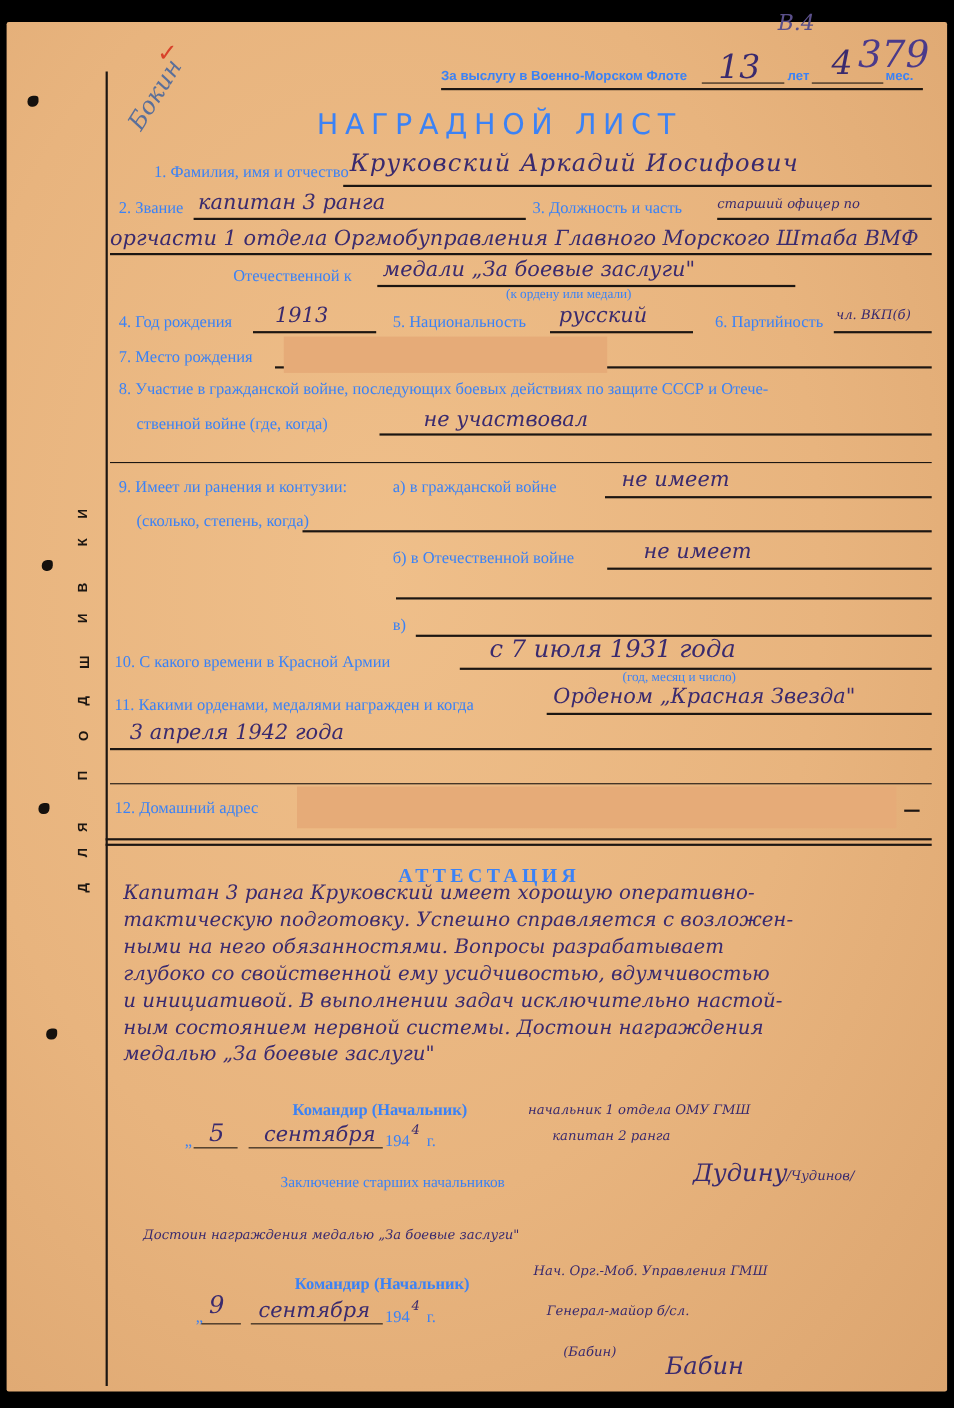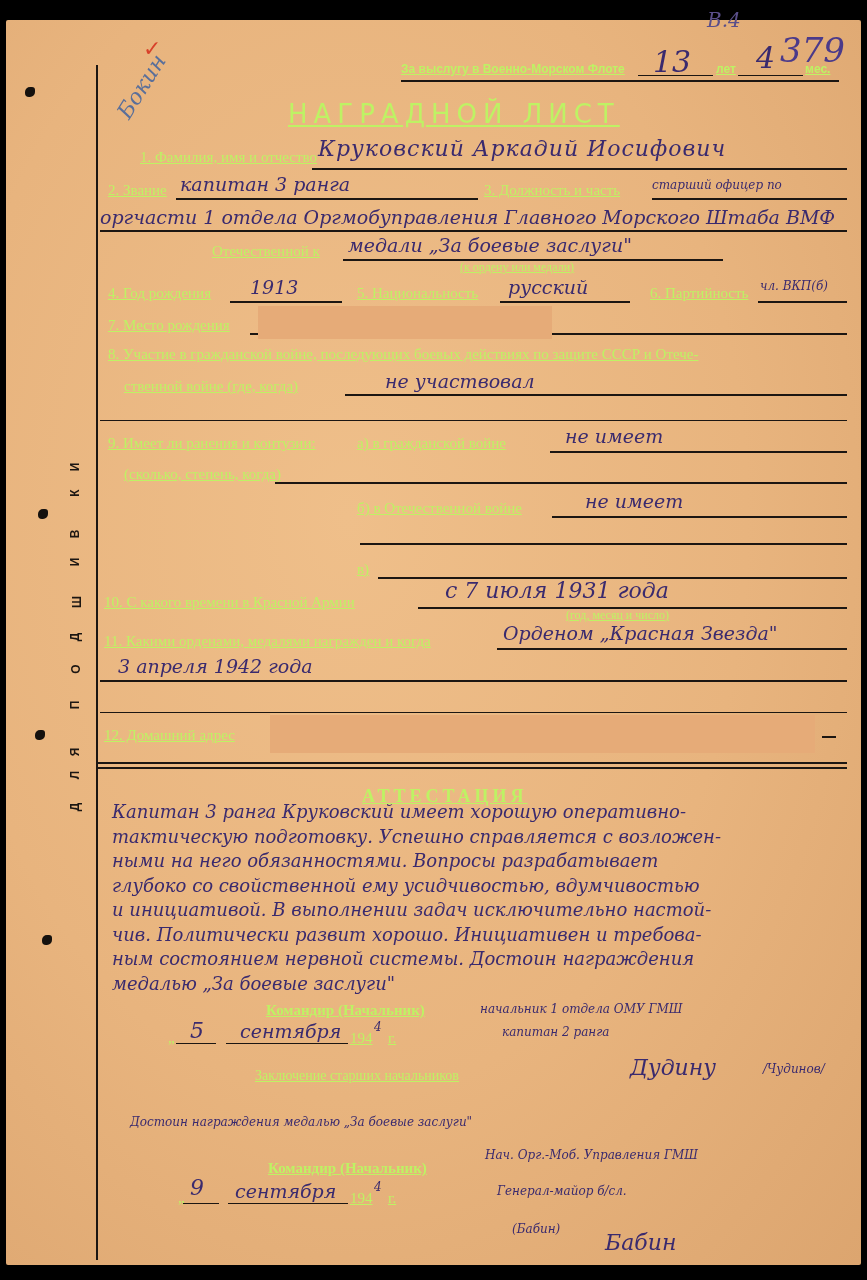--- a/index.html
+++ b/index.html
@@ -7,21 +7,21 @@
     width:867px; height:1280px; background:#000; position:relative; overflow:hidden;
     font-family: "Liberation Serif", serif;
   }
   .paper {
     position:absolute; left:6px; top:20px; width:855px; height:1245px;
     background: radial-gradient(ellipse at 40% 40%, #efbf8a 0%, #e8b47e 55%, #dca56f 100%);
     border-radius:2px;
   }
   .abs { position:absolute; }
   .hand { font-family: "DejaVu Serif", serif; font-style:italic; color:#3a2a6e; }
-  .print { color:#bef264; font-family:"Liberation Serif", serif;text-decoration:underline; }
+  .print { color:#3b82f6; font-family:"Liberation Serif", serif; }
   .bold { font-weight:bold; }
   .line { position:absolute; height:1.5px; background:#1c1612; }
   .vline { position:absolute; width:2px; background:#1c1612; }
   .redacted { position:absolute; background:#e6ab78; }
   .hole { position:absolute; width:10px; height:10px; background:#15110e; border-radius:50% 30% 50% 40%; }
   .side-letter { position:absolute; left:71px; font-family:"Liberation Sans", sans-serif; font-weight:bold; font-size:12px; color:#1c1612; transform:rotate(-90deg); }
   .f15 { font-size:15px; }
   .f14 { font-size:14px; }
   .f12 { font-size:12px; }
   .hand-l { font-size:22px; }
@@ -138,38 +138,37 @@
 <div class="line" style="left:96px;top:762px;width:751px;height:2px;"></div>
 <div class="line" style="left:96px;top:767px;width:751px;height:2px;"></div>
 
 <div class="abs print bold" style="left:362px;top:786px;font-size:18px;letter-spacing:4px;">АТТЕСТАЦИЯ</div>
 <div class="abs hand" style="left:112px;top:800px;font-size:18px;line-height:24.5px;width:750px;white-space:nowrap;">
   <div>Капитан 3 ранга Круковский имеет хорошую оперативно-</div>
   <div>тактическую подготовку. Успешно справляется с возложен-</div>
   <div>ными на него обязанностями. Вопросы разрабатывает</div>
   <div>глубоко со свойственной ему усидчивостью, вдумчивостью</div>
   <div>и инициативой. В выполнении задач исключительно настой-</div>
-  <div>чив. Политически развит хорошо. Инициативен и требова-</div>
   <div>ным состоянием нервной системы. Достоин награждения</div>
   <div>медалью „За боевые заслуги"</div>
 </div>
 
 <div class="abs print bold f15" style="left:266px;top:1002px;">Командир (Начальник)</div>
 <div class="abs print f15" style="left:168px;top:1030px;">„</div>
 <div class="line" style="left:176px;top:1043px;width:40px;height:1px;"></div>
 <div class="abs hand hand-l" style="left:190px;top:1018px;">5</div>
 <div class="line" style="left:226px;top:1043px;width:122px;height:1px;"></div>
 <div class="abs hand hand-m" style="left:240px;top:1020px;">сентября</div>
 <div class="abs print f15" style="left:350px;top:1030px;">194</div>
 <div class="abs hand hand-s" style="left:374px;top:1020px;">4</div>
 <div class="abs print f15" style="left:388px;top:1030px;">г.</div>
 <div class="abs hand hand-s" style="left:480px;top:1002px;">начальник 1 отдела ОМУ ГМШ</div>
 <div class="abs hand hand-s" style="left:502px;top:1025px;">капитан 2 ранга</div>
 <div class="abs hand hand-l" style="left:630px;top:1055px;">Дудину</div>
-<div class="abs hand hand-s" style="left:715px;top:1062px;padding-left:48px;">/Чудинов/</div>
+<div class="abs hand hand-s" style="left:715px;top:1062px;">/Чудинов/</div>
 
 <div class="abs print f14" style="left:255px;top:1068px;">Заключение старших начальников</div>
 <div class="abs hand hand-m" style="left:130px;top:1095px;font-size:12px;margin-top:20px;">Достоин награждения медалью „За боевые заслуги"</div>
 
 <div class="abs print bold f15" style="left:268px;top:1160px;">Командир (Начальник)</div>
 <div class="abs print f15" style="left:178px;top:1190px;">„</div>
 <div class="line" style="left:183px;top:1203px;width:36px;height:1px;"></div>
 <div class="abs hand hand-l" style="left:190px;top:1175px;">9</div>
 <div class="line" style="left:228px;top:1203px;width:120px;height:1px;"></div>
 <div class="abs hand hand-m" style="left:235px;top:1180px;">сентября</div>

